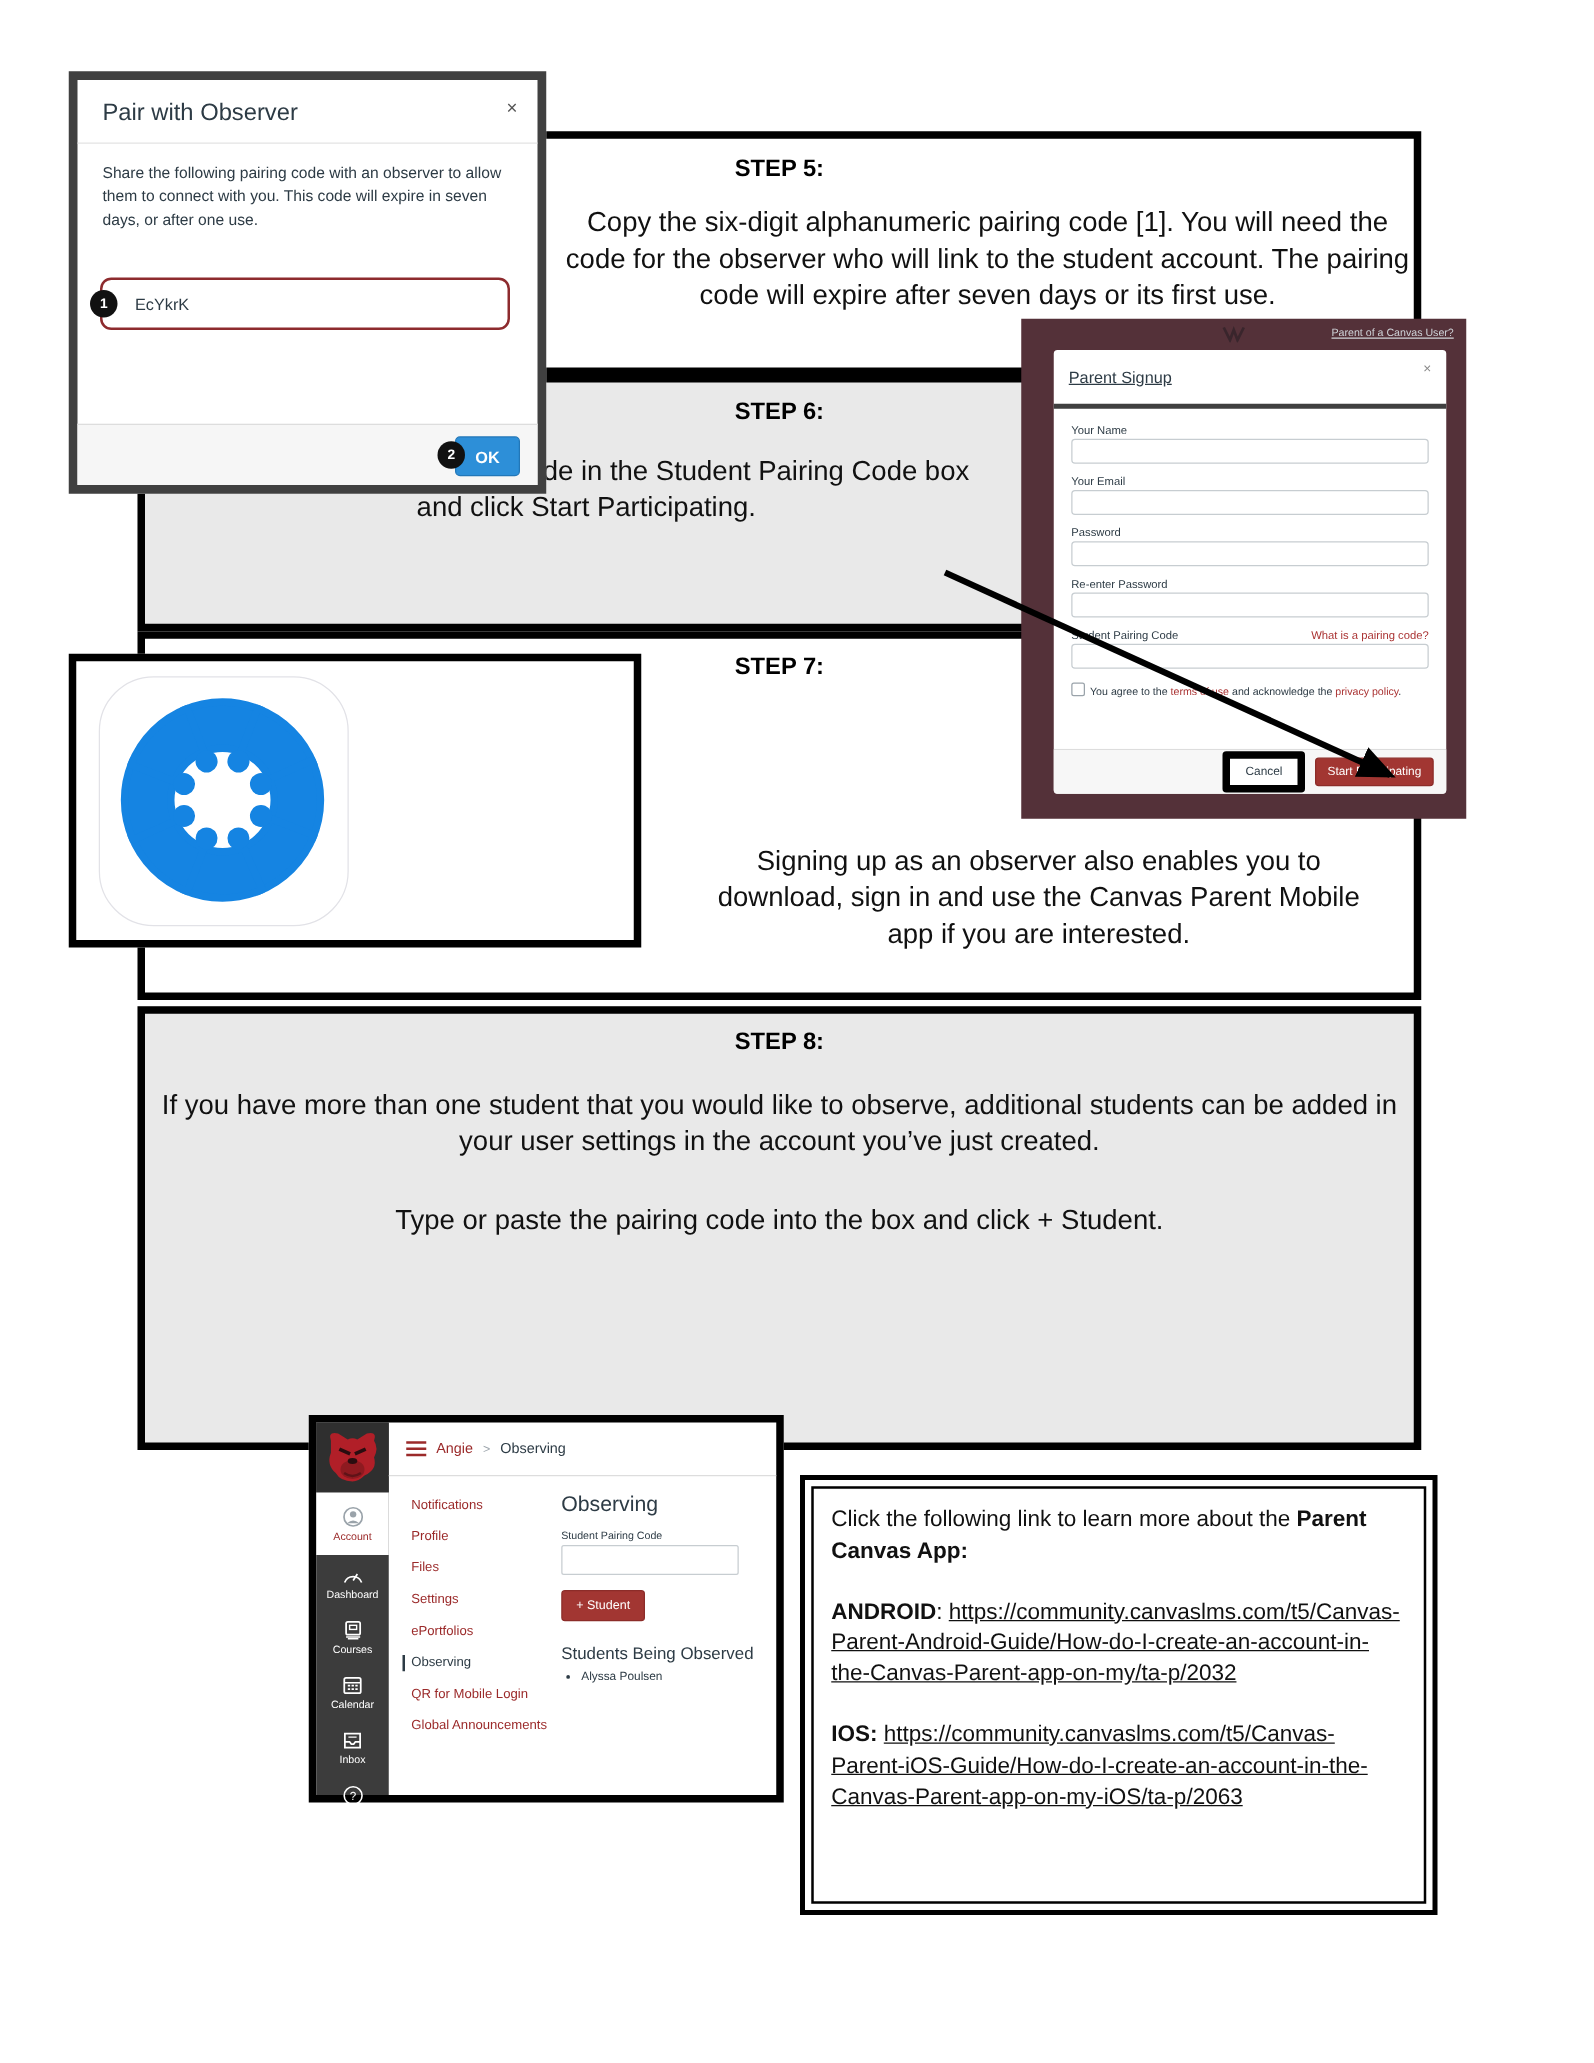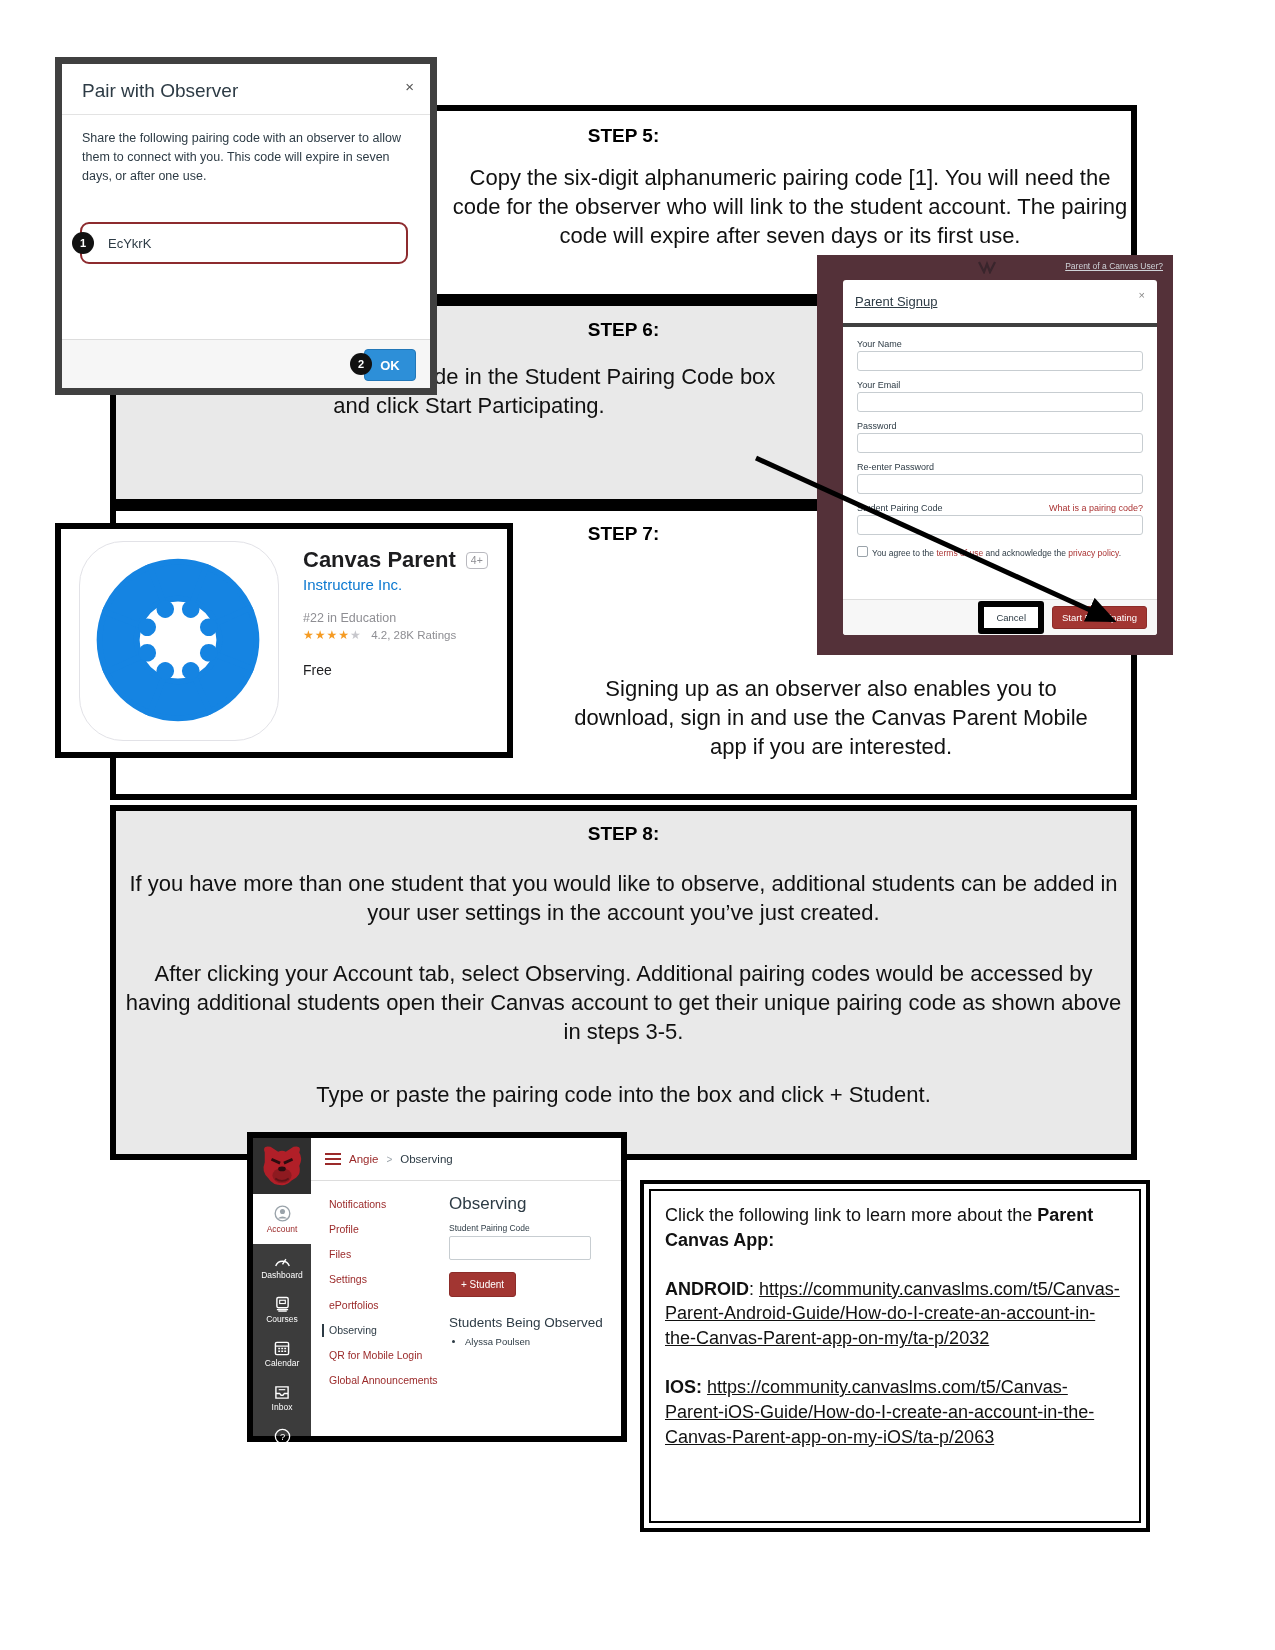--- a/index.html
+++ b/index.html
@@ -114,21 +114,20 @@
   </div>
 
   <div class="stepbox" id="step7-box" style="left:110px;top:505px;width:1027px;height:295px;">
     <div class="step-heading" style="padding-top:12px;">STEP 7:</div>
     <div class="step-body abs" style="left:450px;top:163px;width:530px;">Signing up as an observer also enables you to download, sign in and use the Canvas Parent Mobile app if you are interested.</div>
   </div>
 
   <div class="stepbox gray" id="step8-box" style="left:110px;top:805px;width:1027px;height:355px;">
     <div class="step-heading" style="padding-top:12px;">STEP 8:</div>
     <div class="step-body" style="margin:24px auto 0 auto;width:990px;">If you have more than one student that you would like to observe, additional students can be added in your user settings in the account you’ve just created.</div>
-    <div class="step-body" style="margin:32px auto 0 auto;width:1005px;">After clicking your Account tab, select Observing.  Additional pairing codes would be accessed by having additional students open their Canvas account to get their unique pairing code as shown above in steps 3-5.</div>
     <div class="step-body" style="margin:34px auto 0 auto;width:900px;">Type or paste the pairing code into the box and click + Student.</div>
   </div>
 
   <div class="abs" id="pair-dialog">
     <div class="hd">
       <span class="t">Pair with Observer</span>
       <span class="close-x">×</span>
     </div>
     <div class="bd">Share the following pairing code with an observer to allow them to connect with you. This code will expire in seven days, or after one use.</div>
     <div id="pair-code-wrap">
@@ -205,33 +204,20 @@
         <use href="#cd" transform="rotate(22.5,100,100)"></use>
           <use href="#cd" transform="rotate(67.5,100,100)"></use>
           <use href="#cd" transform="rotate(112.5,100,100)"></use>
           <use href="#cd" transform="rotate(157.5,100,100)"></use>
           <use href="#cd" transform="rotate(202.5,100,100)"></use>
           <use href="#cd" transform="rotate(247.5,100,100)"></use>
           <use href="#cd" transform="rotate(292.5,100,100)"></use>
           <use href="#cd" transform="rotate(337.5,100,100)"></use>
       </svg>
     </div>
-    <div id="app-info">
-      <div id="app-title-row">
-        <span id="app-title">Canvas Parent</span>
-        <span id="age-badge">4+</span>
-      </div>
-      <div id="app-dev">Instructure Inc.</div>
-      <div id="app-rank">#22 in Education</div>
-      <div id="app-stars">
-        <span class="stars-filled">★★★★</span><span class="stars-empty">★</span>
-        <span id="app-rating-text">4.2, 28K Ratings</span>
-      </div>
-      <div id="app-price">Free</div>
-    </div>
   </div>
 
   <div class="abs" id="obs-shot">
     <div id="obs-sidebar">
       <div id="obs-logo">
         <svg width="46" height="46" viewBox="0 0 48 48">
           <path d="M6 10 Q3 2 12 4 L20 9 Q24 7 28 9 L36 4 Q45 2 42 10 Q46 16 42 24 Q45 34 34 39 Q29 44 24 44 Q14 44 10 37 Q2 30 6 20 Z" fill="#b11f28"></path>
           <ellipse cx="24" cy="34" rx="10" ry="8" fill="#8e1a20"></ellipse>
           <path d="M13 17 l9 4 M35 17 l-9 4" stroke="#2a0d10" stroke-width="3" fill="none"></path>
           <ellipse cx="24" cy="27" rx="4" ry="2.5" fill="#2a0d10"></ellipse>

